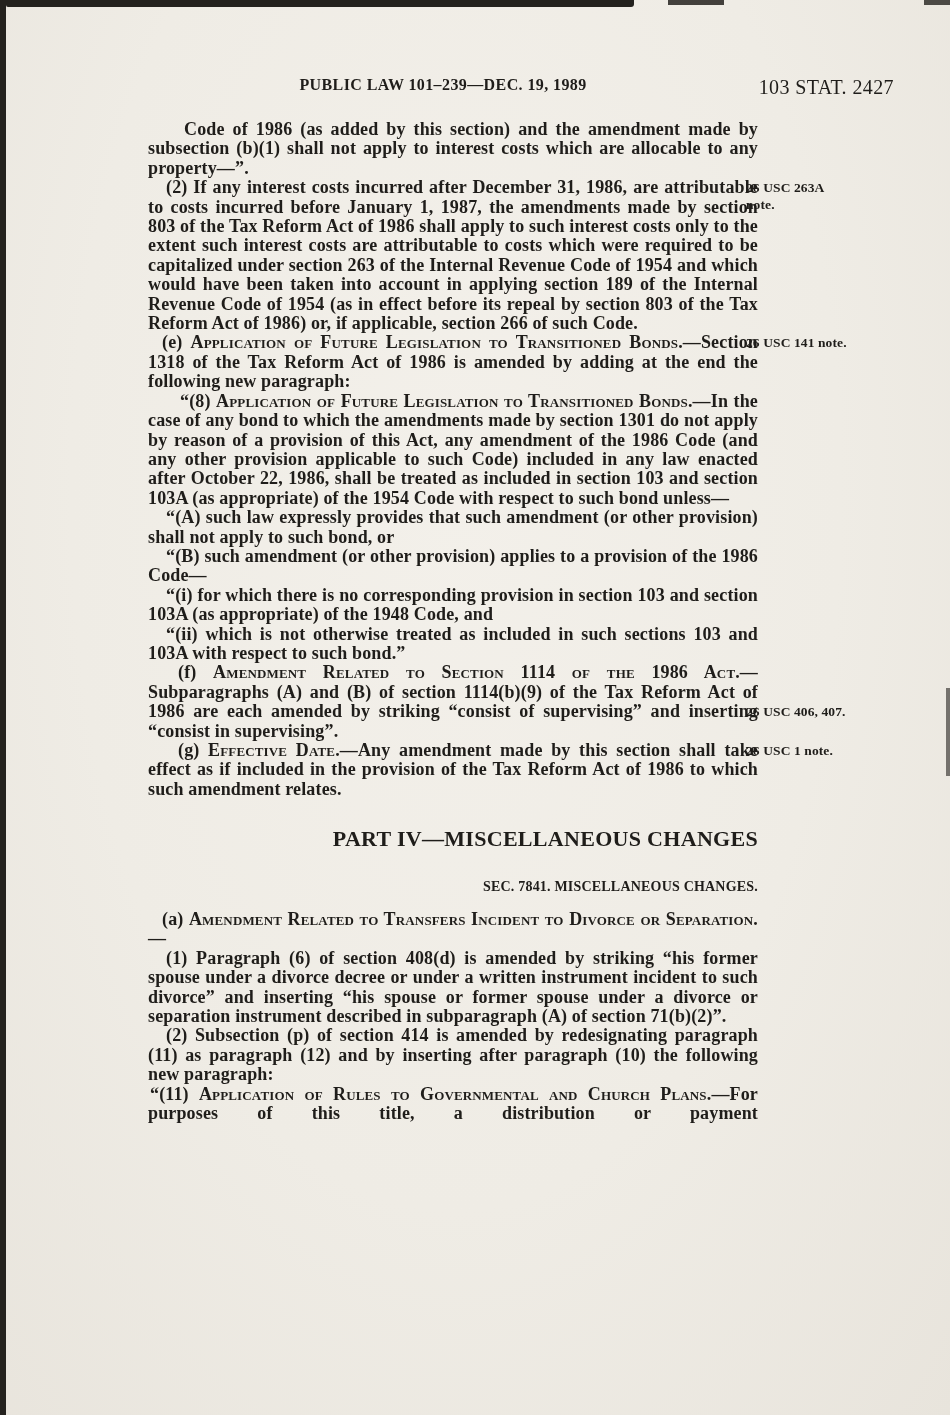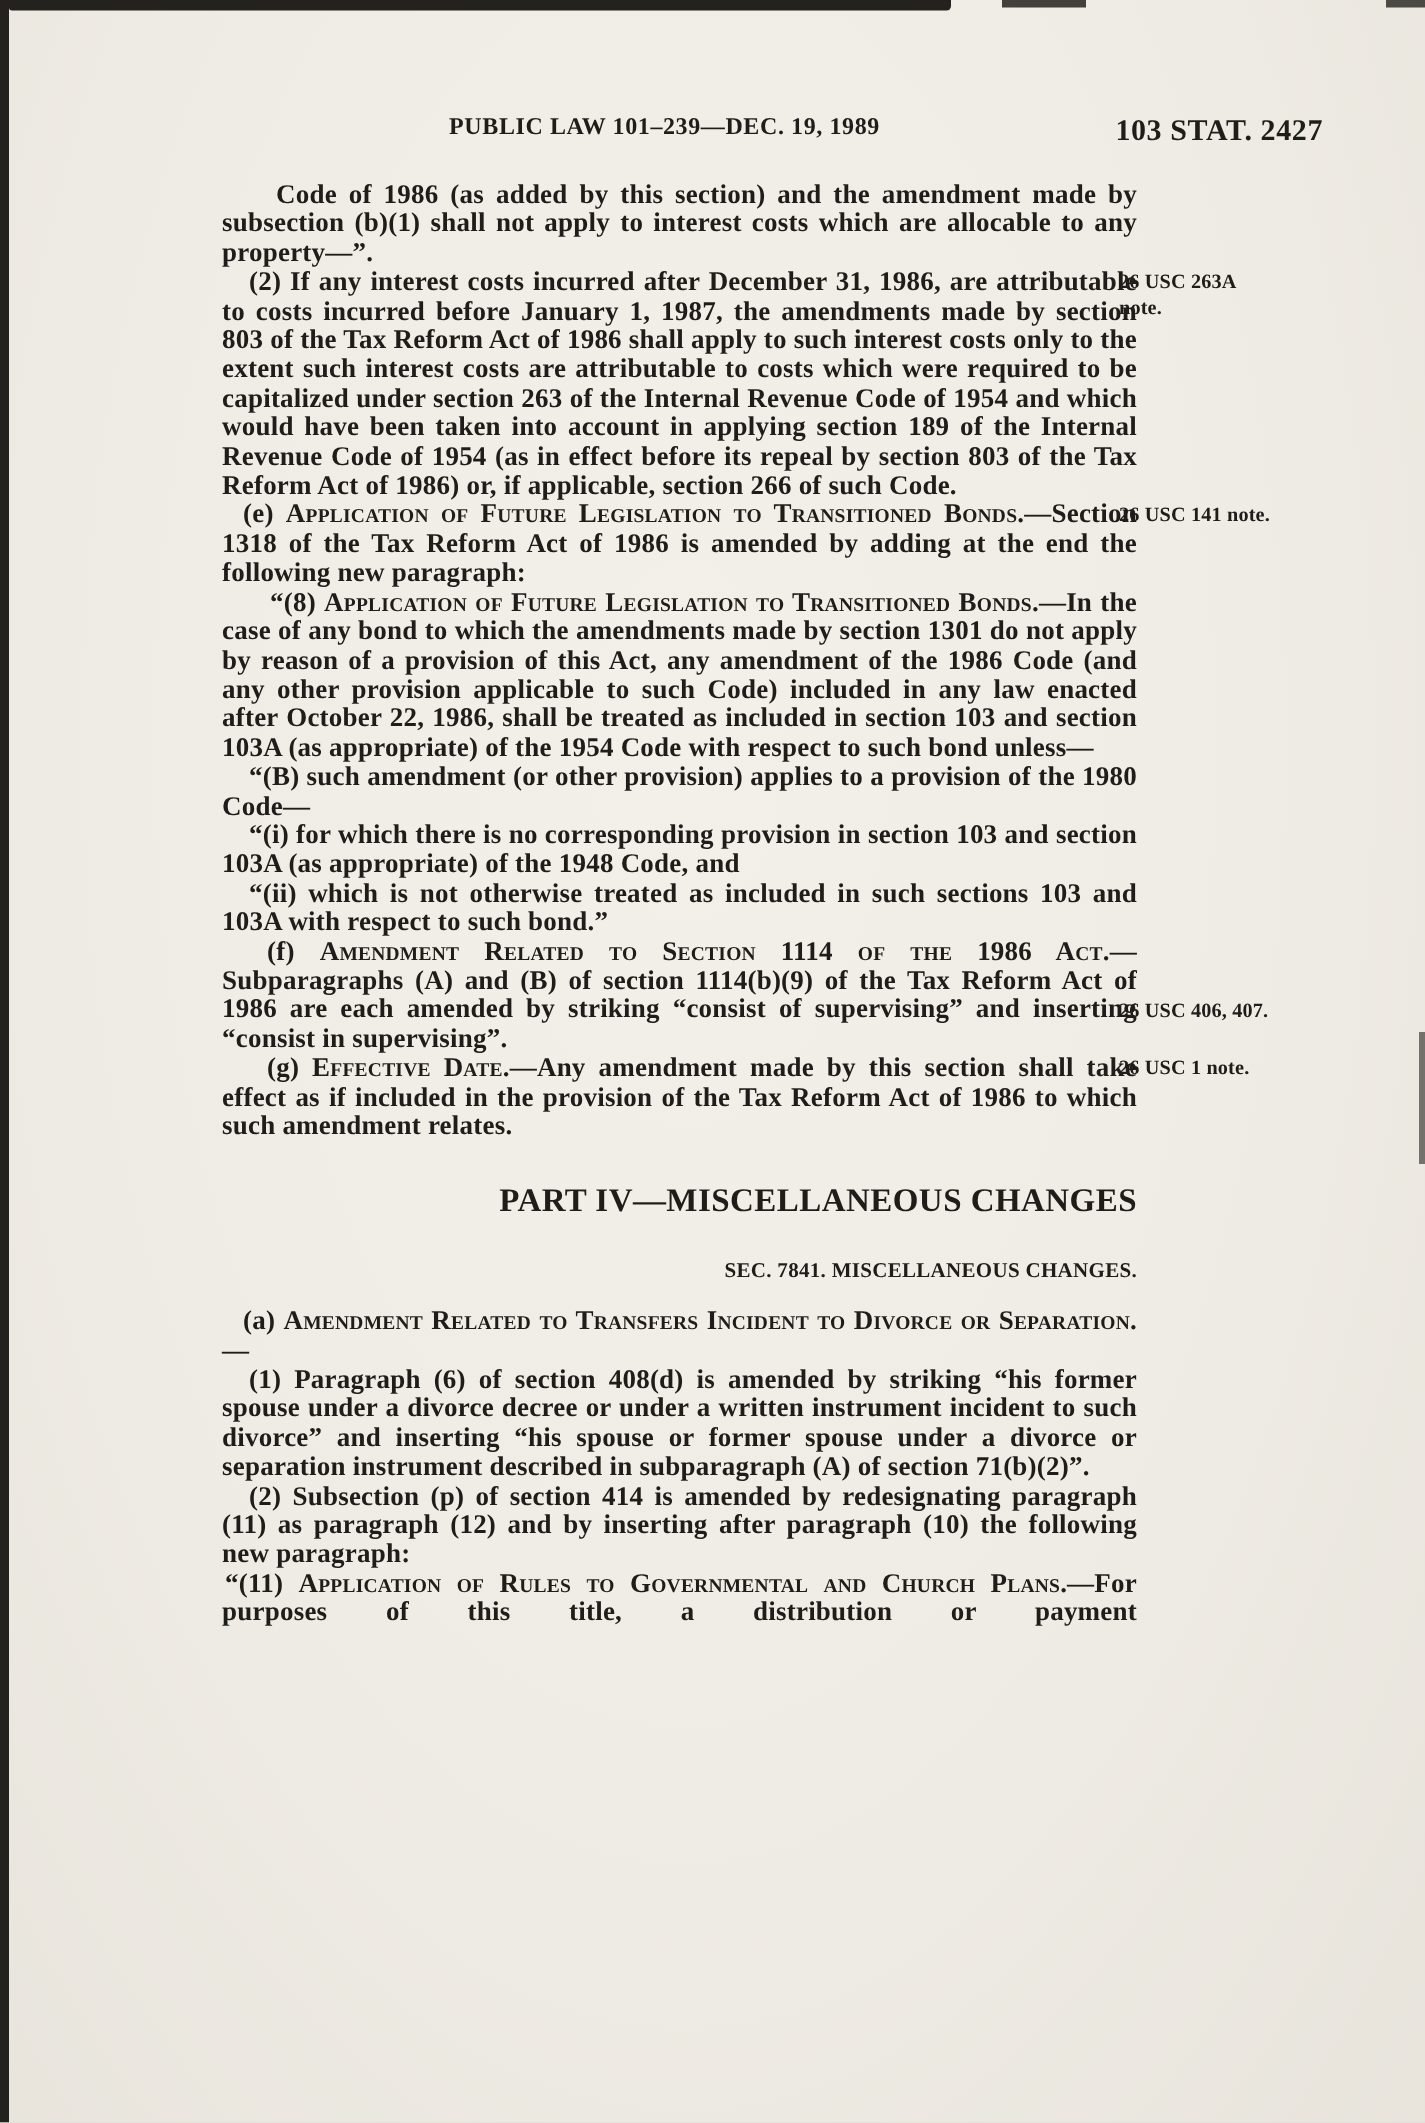--- a/index.html
+++ b/index.html
@@ -20,22 +20,22 @@
   .artifact.top2      { left: 668px; top: 0; width: 56px; height: 5px; opacity: .85; }
   .artifact.top3      { right: 0; top: 0; width: 26px; height: 5px; opacity: .8; }
   .artifact.left      { left: 0; top: 0; width: 6px; height: 1415px; }
   .artifact.rightmark { right: 0; top: 688px; width: 4px; height: 88px; opacity: .6; }
 
   .law-title {
     position: absolute; top: 76px; left: 148px; width: 590px;
     text-align: center; font-size: 16px; font-weight: bold; letter-spacing: .4px;
   }
   .stat-page {
-    position: absolute; top: 76px; right: 68px;
-    font-size: 20px; font-weight: bold; letter-spacing: .4px;
+    position: absolute; top: 76px; right: 56px;
+    font-size: 20px; font-weight: normal; letter-spacing: .4px;
   }
 
   .text-col {
     position: absolute; top: 120px; left: 148px; width: 610px;
     font-size: 18px; line-height: 19.4px; font-weight: bold;
     text-align: justify; letter-spacing: .15px;
   }
   .block { position: relative; }
   p.para { margin: 0; }
 
@@ -95,23 +95,26 @@
 
     <div class="block">
       <p class="para ind-e"><span>(e) </span><span class="sc">Application of Future Legislation to Transitioned Bonds.—</span><span>Section 1318 of the Tax Reform Act of 1986 is amended by adding at the end the following new paragraph:</span></p>
       <aside class="note">26 USC 141 note.</aside>
     </div>
 
     <div class="block">
       <p class="para ind-q8"><span>“(8) </span><span class="sc">Application of Future Legislation to Transitioned Bonds.—</span><span>In the case of any bond to which the amendments made by section 1301 do not apply by reason of a provision of this Act, any amendment of the 1986 Code (and any other provision applicable to such Code) included in any law enacted after October 22, 1986, shall be treated as included in section 103 and section 103A (as appropriate) of the 1954 Code with respect to such bond unless—</span></p>
     </div>
 
+    <div class="block">
+      <p class="para ind-qA"><span>“(A) such law expressly provides that such amendment (or other provision) shall not apply to such bond, or</span></p>
+    </div>
 
     <div class="block">
-      <p class="para ind-qA"><span>“(B) such amendment (or other provision) applies to a provision of the 1980 Code—</span></p>
+      <p class="para ind-qA"><span>“(B) such amendment (or other provision) applies to a provision of the 1986 Code—</span></p>
     </div>
 
     <div class="block">
       <p class="para ind-qi"><span>“(i) for which there is no corresponding provision in section 103 and section 103A (as appropriate) of the 1948 Code, and</span></p>
     </div>
 
     <div class="block">
       <p class="para ind-qi"><span>“(ii) which is not otherwise treated as included in such sections 103 and 103A with respect to such bond.”</span></p>
     </div>
 

